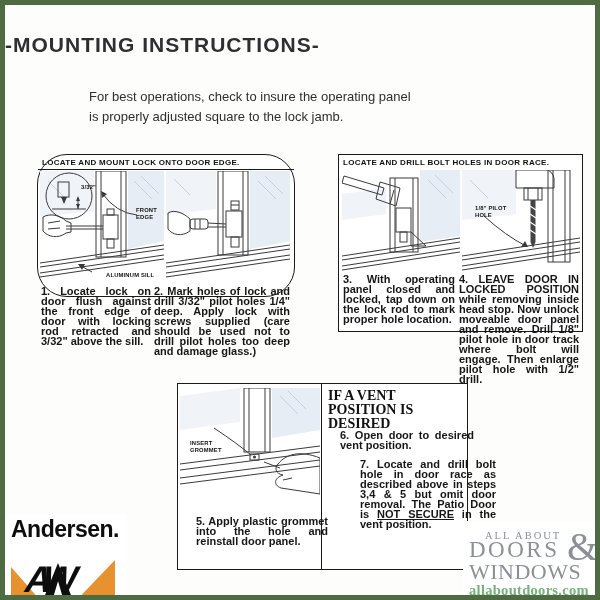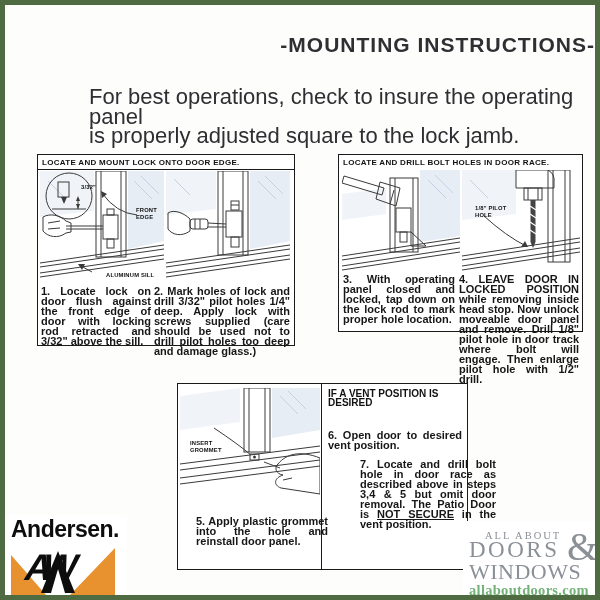--- a/index.html
+++ b/index.html
@@ -3,50 +3,50 @@
 <meta charset="utf-8">
 <style>
   html,body{margin:0;padding:0;}
   .page{
     position:relative; width:600px; height:600px; box-sizing:border-box;
     background:#fdfdfb; border:5px solid var(--border_green,#4e6b41);
     font-family:"Liberation Sans","DejaVu Sans",sans-serif; color:#26262b; overflow:hidden;
   }
   .pre{white-space:pre-line;}
   .title{
-    position:absolute; top:28px; left:0; width:100%; text-align:right;
+    position:absolute; top:28px; left:0; width:100%; text-align:left;
     font-size:21px; font-weight:bold; letter-spacing:1px; color:#2e2e33;
   }
   .subtitle{
-    position:absolute; left:84px; top:82px; font-size:22px; line-height:19.5px; color:#2e2e33;
+    position:absolute; left:84px; top:82px; font-size:13px; line-height:19.5px; color:#2e2e33;
   }
   .panel{position:absolute; background:#fff; border:1.5px solid #1a1a1a; box-sizing:border-box;}
-  .p1{left:32px; top:149px; width:258px; height:192px;}
+  .p1{left:32px; top:149px; width:258px; height:143px;border-radius:30px;}
   .p2{left:333px; top:149px; width:245px; height:178px;}
   .p3{left:172px; top:378px; width:291px; height:187px;}
   .phead{
     font-size:8px; font-weight:bold; letter-spacing:.3px; padding:3px 4px 2px 4px; color:#111;
   }
   .p1 .phead{border-bottom:1px solid #1a1a1a;}
   .illo{position:absolute;}
   .lbl{
     position:absolute; font-size:5.8px; font-weight:bold; letter-spacing:.2px;
     line-height:6.6px; color:#111;
   }
   .step{
     position:absolute; font-size:11px; line-height:10px; text-align:justify; color:#161616;font-weight:bold;
   }
   .u{text-decoration:underline;}
-  .venthead{position:absolute; font-size:10px; font-weight:bold; line-height:9px; color:#111;}
+  .venthead{position:absolute; font-size:14px; font-weight:bold; line-height:14px; color:#111;font-family:Liberation Serif, serif;}
   .divider{position:absolute; left:143px; top:0; width:0; height:100%; border-left:1.4px solid #1a1a1a;}
   svg{display:block;}
   .stroke{stroke:#3a3a3a; fill:none; stroke-width:1;}
   
   .andersen{position:absolute; left:0; top:510px; width:122px; height:90px; background:#fff; z-index:3;}
-  .andersen .word{font-size:23px; font-weight:bold; color:#0d0d0d; margin:1px 0 0 6px; letter-spacing:-.5px;}
+  .andersen .word{font-size:23px; font-weight:bold; color:#0d0d0d; margin:1px 0 12px 6px; letter-spacing:-.5px;}
   .emblem{position:relative; margin-left:6px; width:104px; height:53px;}
   .aw{
     position:absolute; left:14px; top:0px; font-size:37px; font-weight:900; font-style:italic;
     letter-spacing:-7px; color:#0d0d0d; transform:skewX(-4deg); line-height:50px;
   }
   .tm{position:absolute; right:2px; bottom:1px; font-size:6.5px; font-weight:bold; color:var(--andersen_orange,#e8912f);}
   
   .aadw{
     position:absolute; left:458px; top:516px; width:142px; height:84px; background:#fff; z-index:3;
     font-family:"Liberation Serif","DejaVu Serif",serif; color:var(--aadw_gray,#8b9097);
@@ -222,21 +222,21 @@
         <line x1="103" y1="92" x2="112" y2="90" class="stroke" stroke-width="0.6"></line>
         <path d="M34,40 Q58,56 71,67" class="stroke"></path>
       </svg>
       <span class="lbl pre" style="left:10px; top:52px;">INSERT
 GROMMET</span>
     </div>
 
     <div class="step" style="left:6px; top:132px; width:132px;margin-left:12px;">5. Apply plastic grommet into the hole and reinstall door panel.</div>
 
     <div class="venthead" style="left:150px; top:5px; width:118px;">IF A VENT POSITION IS DESIRED</div>
-    <div class="step" style="left:150px; top:46px; width:134px;">6. Open door to desired vent position.</div>
+    <div class="step" style="left:162px; top:46px; width:134px;">6. Open door to desired vent position.</div>
     <div class="step" style="left:150px; top:75px; width:136px;margin-left:32px;">
       <span>7. Locate and drill bolt hole in door race as described above in steps 3,4 &amp; 5 but omit door removal. The Patio Door is </span><span class="u">NOT SECURE</span><span> in the vent position.</span>
     </div>
   </div>
 
   <div class="andersen">
     <div class="word">Andersen.</div>
     <div class="emblem">
       <svg viewBox="0 0 104 53" width="104" height="53">
         <rect x="0" y="0" width="104" height="53" fill="#fff"></rect>

